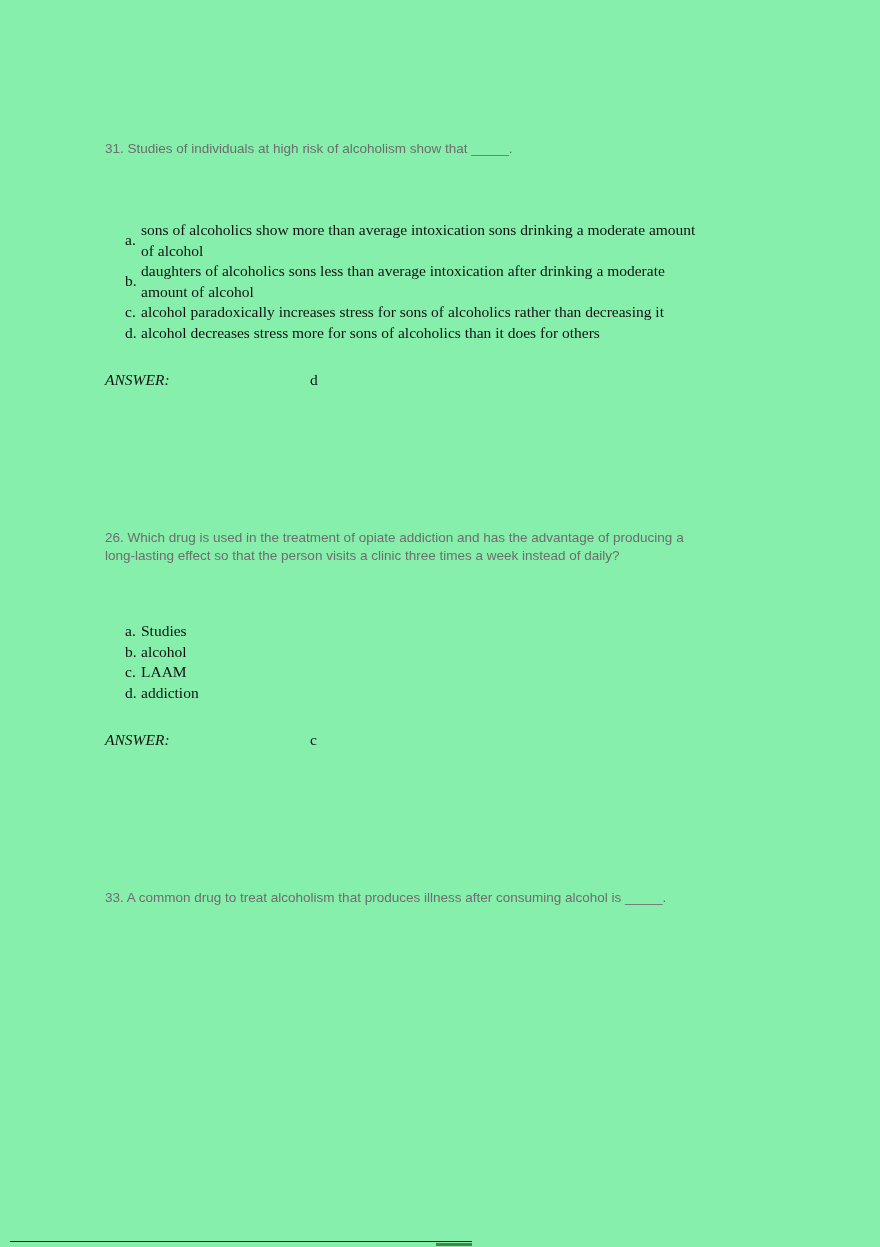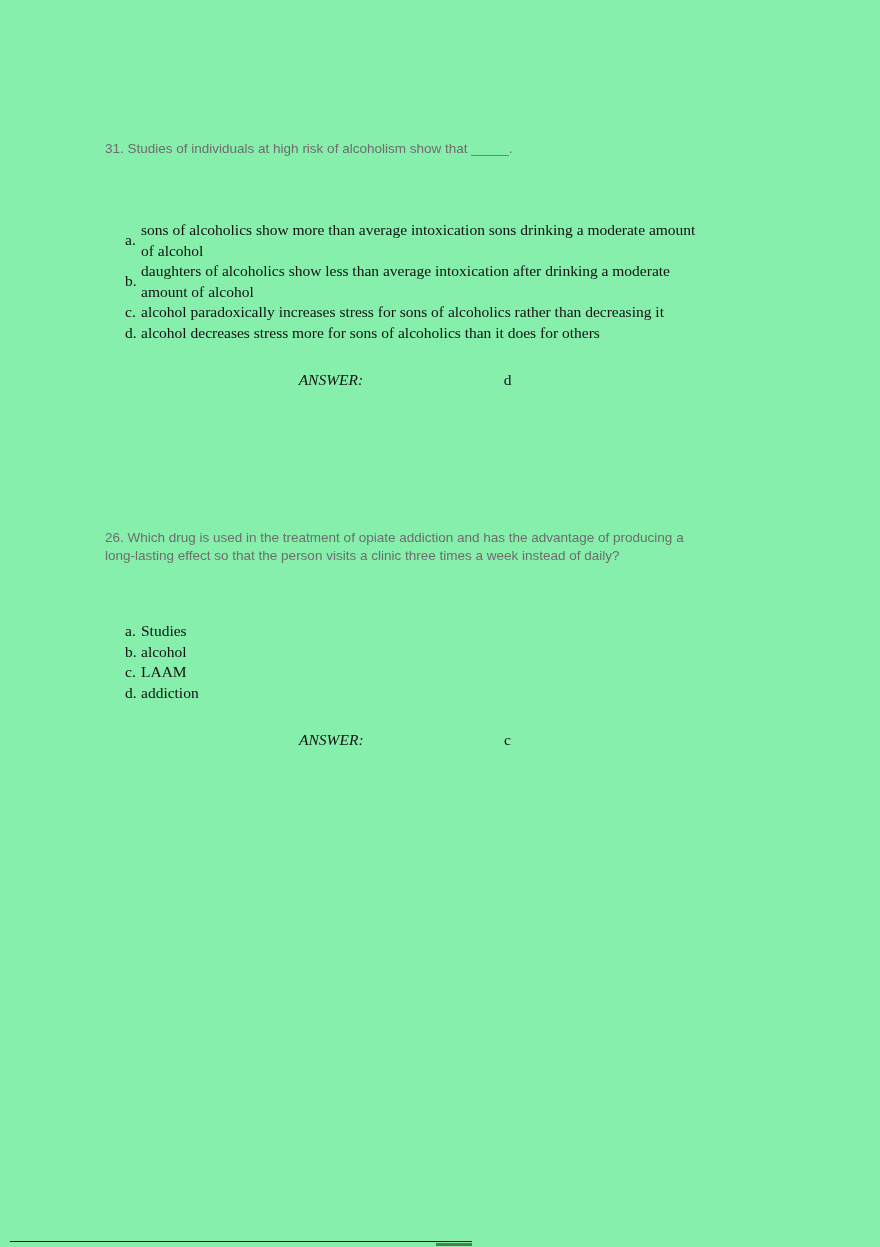--- a/index.html
+++ b/index.html
@@ -60,21 +60,20 @@
   .choice.single .letter {
     align-self: flex-start;
   }
   .choice .text {
     flex: 1 1 auto;
   }
   .answer-row {
     display: flex;
     align-items: baseline;
     margin-top: 28px;
-    justify-content: center;
   }
   .answer-label {
     font-family: "Liberation Serif", serif;
     font-style: italic;
     font-size: 15.5px;
     color: #111111;
     width: 205px;
   }
   .answer-value {
     font-family: "Liberation Serif", serif;
@@ -114,21 +113,21 @@
 
     <div class="question-block">
       <div class="q-stem">31. Studies of individuals at high risk of alcoholism show that _____.</div>
       <div class="choices">
         <div class="choice">
           <span class="letter">a.</span>
           <span class="text">sons of alcoholics show more than average intoxication sons drinking a moderate amount of alcohol</span>
         </div>
         <div class="choice">
           <span class="letter">b.</span>
-          <span class="text">daughters of alcoholics show less than average intoxication after drinking a moderate amount of alcohol</span>
+          <span class="text">daughters of alcoholics sons less than average intoxication after drinking a moderate amount of alcohol</span>
         </div>
         <div class="choice">
           <span class="letter">c.</span>
           <span class="text">alcohol paradoxically increases stress for sons of alcoholics rather than decreasing it</span>
         </div>
         <div class="choice single">
           <span class="letter">d.</span>
           <span class="text">alcohol decreases stress more for sons of alcoholics than it does for others</span>
         </div>
       </div>
@@ -157,19 +156,22 @@
           <span class="letter">d.</span>
           <span class="text">addiction</span>
         </div>
       </div>
       <div class="answer-row">
         <span class="answer-label">ANSWER:</span>
         <span class="answer-value">c</span>
       </div>
     </div>
 
+    <div class="question-block block-3">
+      <div class="q-stem">33. A common drug to treat alcoholism that produces illness after consuming alcohol is _____.</div>
+    </div>
 
   </div>
 
   <div class="footer-rule"></div>
   <div class="footer-mark"></div>
 
 </div>
 
 </body></html>

